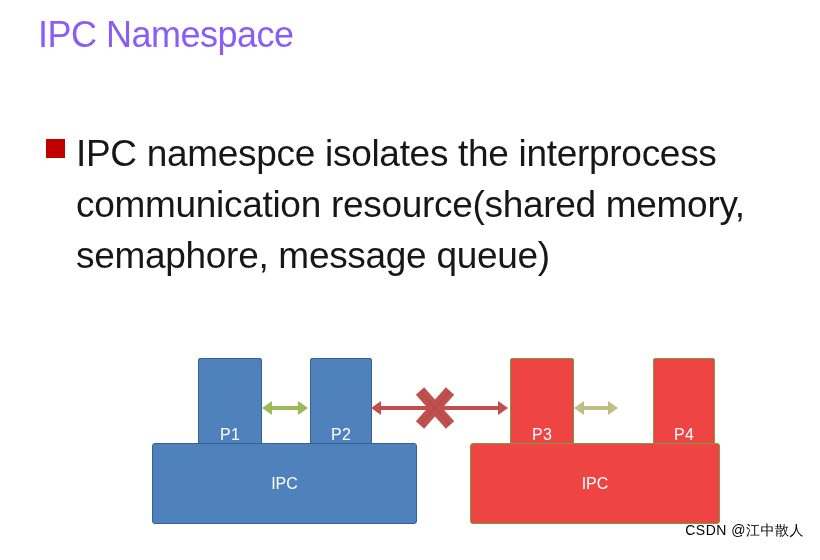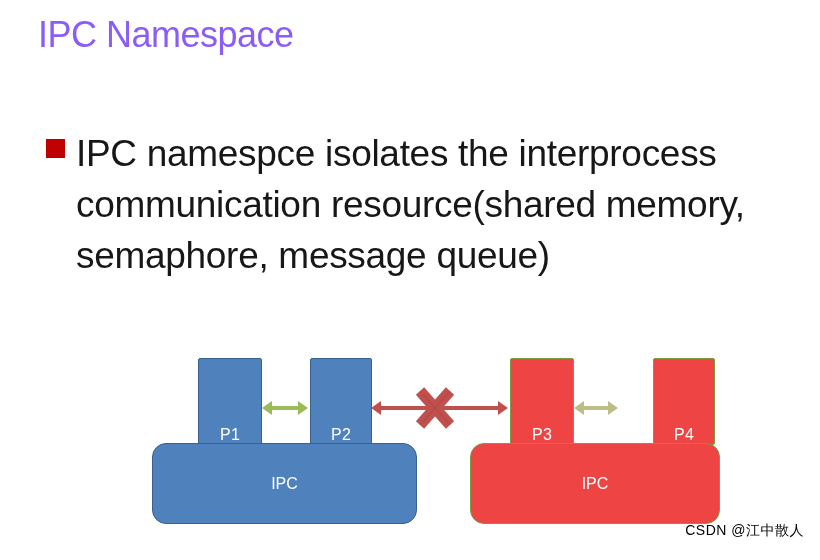--- a/index.html
+++ b/index.html
@@ -72,21 +72,21 @@
     align-items: flex-end;
     justify-content: center;
     color: #ffffff;
     font-size: 16px;
     letter-spacing: 0.3px;
   }
   .proc-label { pointer-events: none; }
 
   .base-box {
     position: absolute;
-    border-radius: 14px;
+    border-radius: 3px;
     display: flex;
     flex-direction: row;
     align-items: center;
     justify-content: center;
     color: #ffffff;
     font-size: 16px;
     line-height: 23px;
     text-align: center;
   }
 

